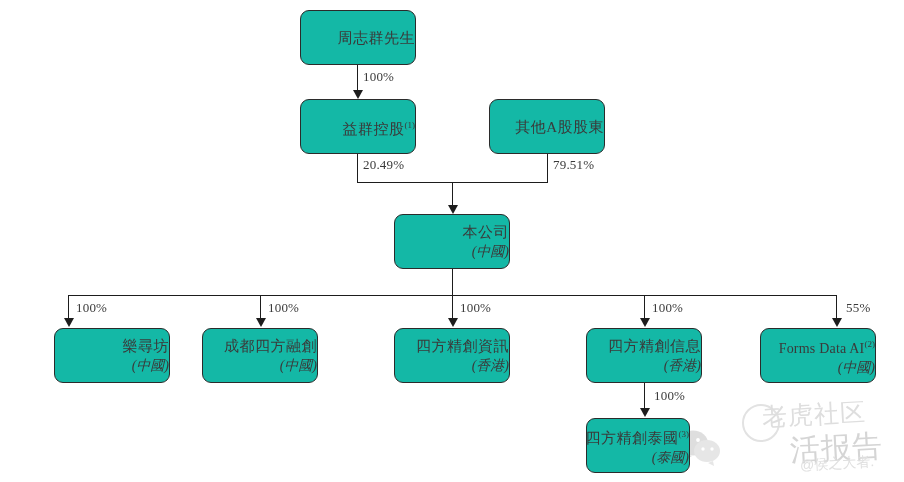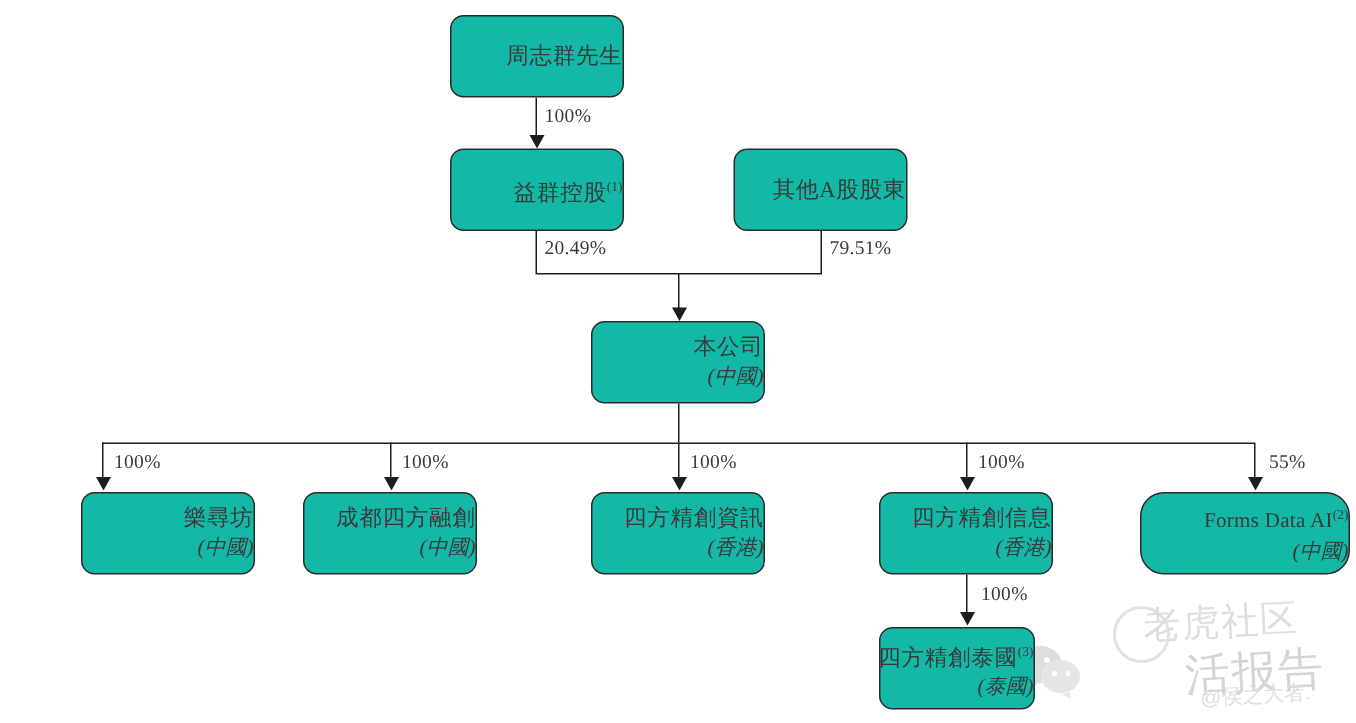--- a/index.html
+++ b/index.html
@@ -225,21 +225,21 @@
   <div class="arrow" style="left:640px; top:318px;"></div>
   <div class="pct" style="left:652px; top:300px;">100%</div>
   <div class="node" style="left:586px; top:328px; width:116px; height:55px;">
     <div class="line1"><span>四方精創信息</span></div>
     <div class="line2">(香港)</div>
   </div>
 
   <div class="vline" style="left:836px; top:295px; height:25px;"></div>
   <div class="arrow" style="left:832px; top:318px;"></div>
   <div class="pct" style="left:846px; top:300px;">55%</div>
-  <div class="node latin" style="left:760px; top:328px; width:140px; height:55px;border-radius:16px;">
+  <div class="node latin" style="left:760px; top:328px; width:116px; height:55px;">
     <div class="line1"><span>Forms Data AI</span><span class="sup">(2)</span></div>
     <div class="line2">(中國)</div>
   </div>
 
   <div class="vline" style="left:644px; top:383px; height:27px;"></div>
   <div class="arrow" style="left:640px; top:408px;"></div>
   <div class="pct" style="left:654px; top:388px;">100%</div>
   <div class="node" style="left:586px; top:418px; width:104px; height:55px;">
     <div class="line1"><span>四方精創泰國</span><span class="sup">(3)</span></div>
     <div class="line2">(泰國)</div>

